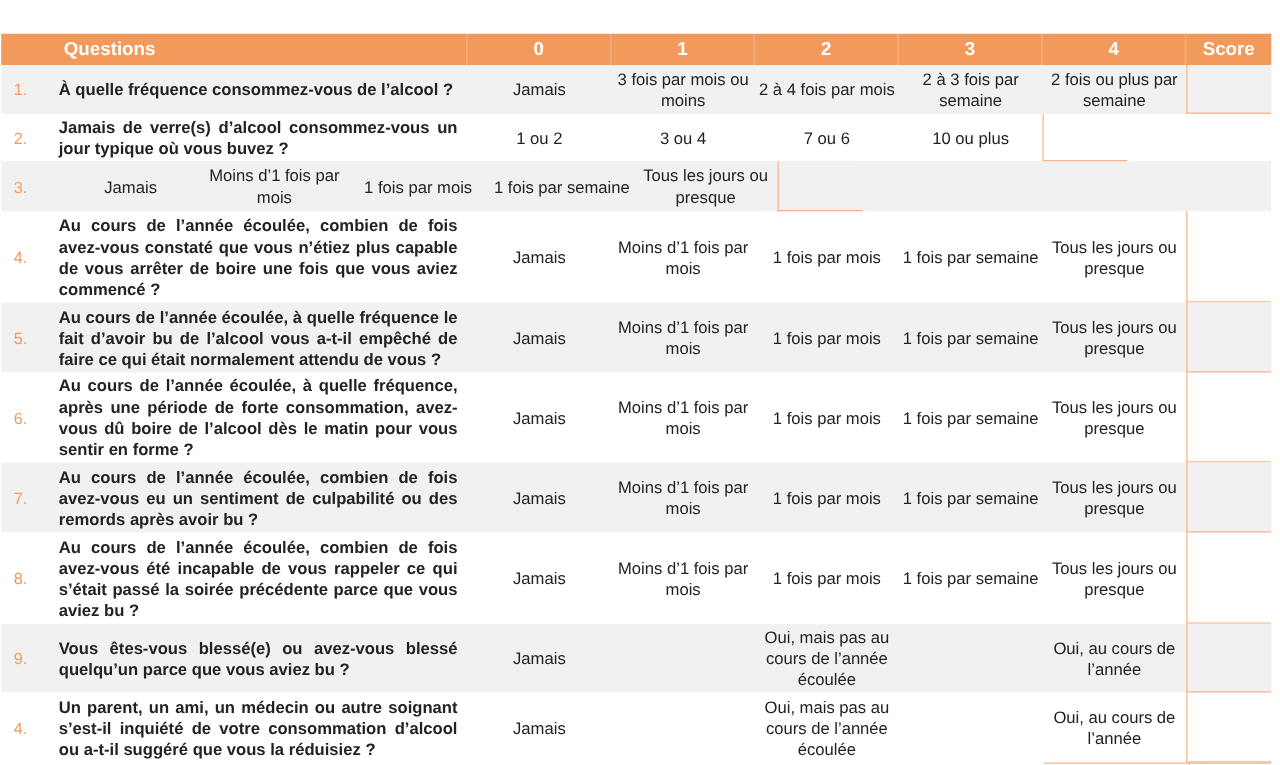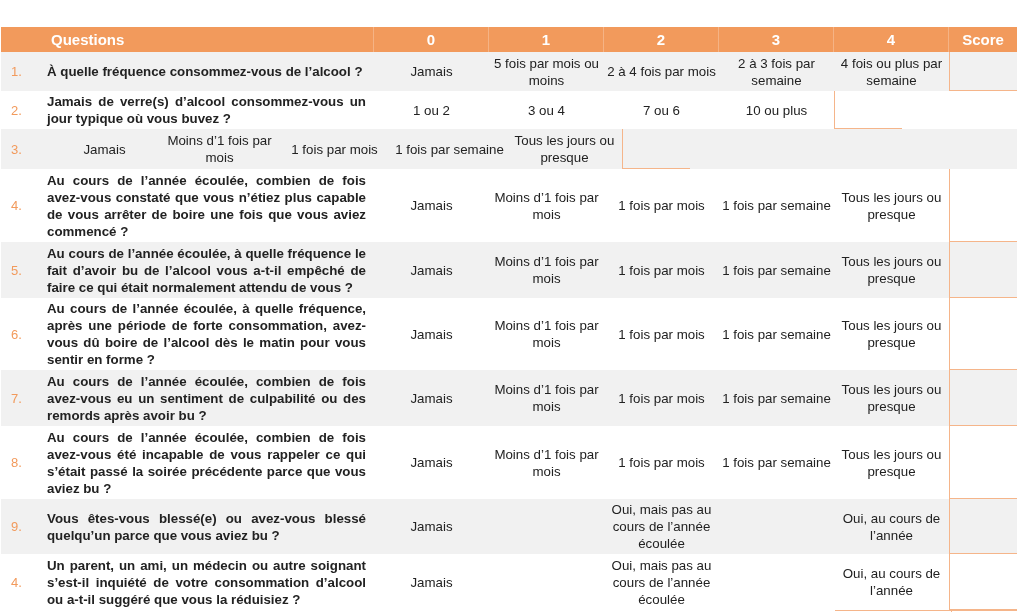--- a/index.html
+++ b/index.html
@@ -36,24 +36,24 @@
     <div class="c-o">3</div>
     <div class="c-o">4</div>
     <div class="c-s" style="border-right:none;">Score</div>
   </div>
 
   <div id="rows">
       <div class="row alt" style="height: 39px;">
         <div class="num">1.</div>
         <div class="qtext">À quelle fréquence consommez-vous de l’alcool ?</div>
         <div class="opt c-o">Jamais</div>
-        <div class="opt c-o">5 fois par mois ou moins</div>
+        <div class="opt c-o">3 fois par mois ou moins</div>
         <div class="opt c-o">2 à 4 fois par mois</div>
         <div class="opt c-o">2 à 3 fois par semaine</div>
-        <div class="opt c-o">4 fois ou plus par semaine</div>
+        <div class="opt c-o">2 fois ou plus par semaine</div>
         <div class="score c-s"></div>
       </div>
       <div class="row" style="height: 38px;">
         <div class="num">2.</div>
         <div class="qtext">Jamais de verre(s) d’alcool consommez-vous un jour typique où vous buvez ?</div>
         <div class="opt c-o">1 ou 2</div>
         <div class="opt c-o">3 ou 4</div>
         <div class="opt c-o">7 ou 6</div>
         <div class="opt c-o">10 ou plus</div>
         <div class="score c-s"></div>

